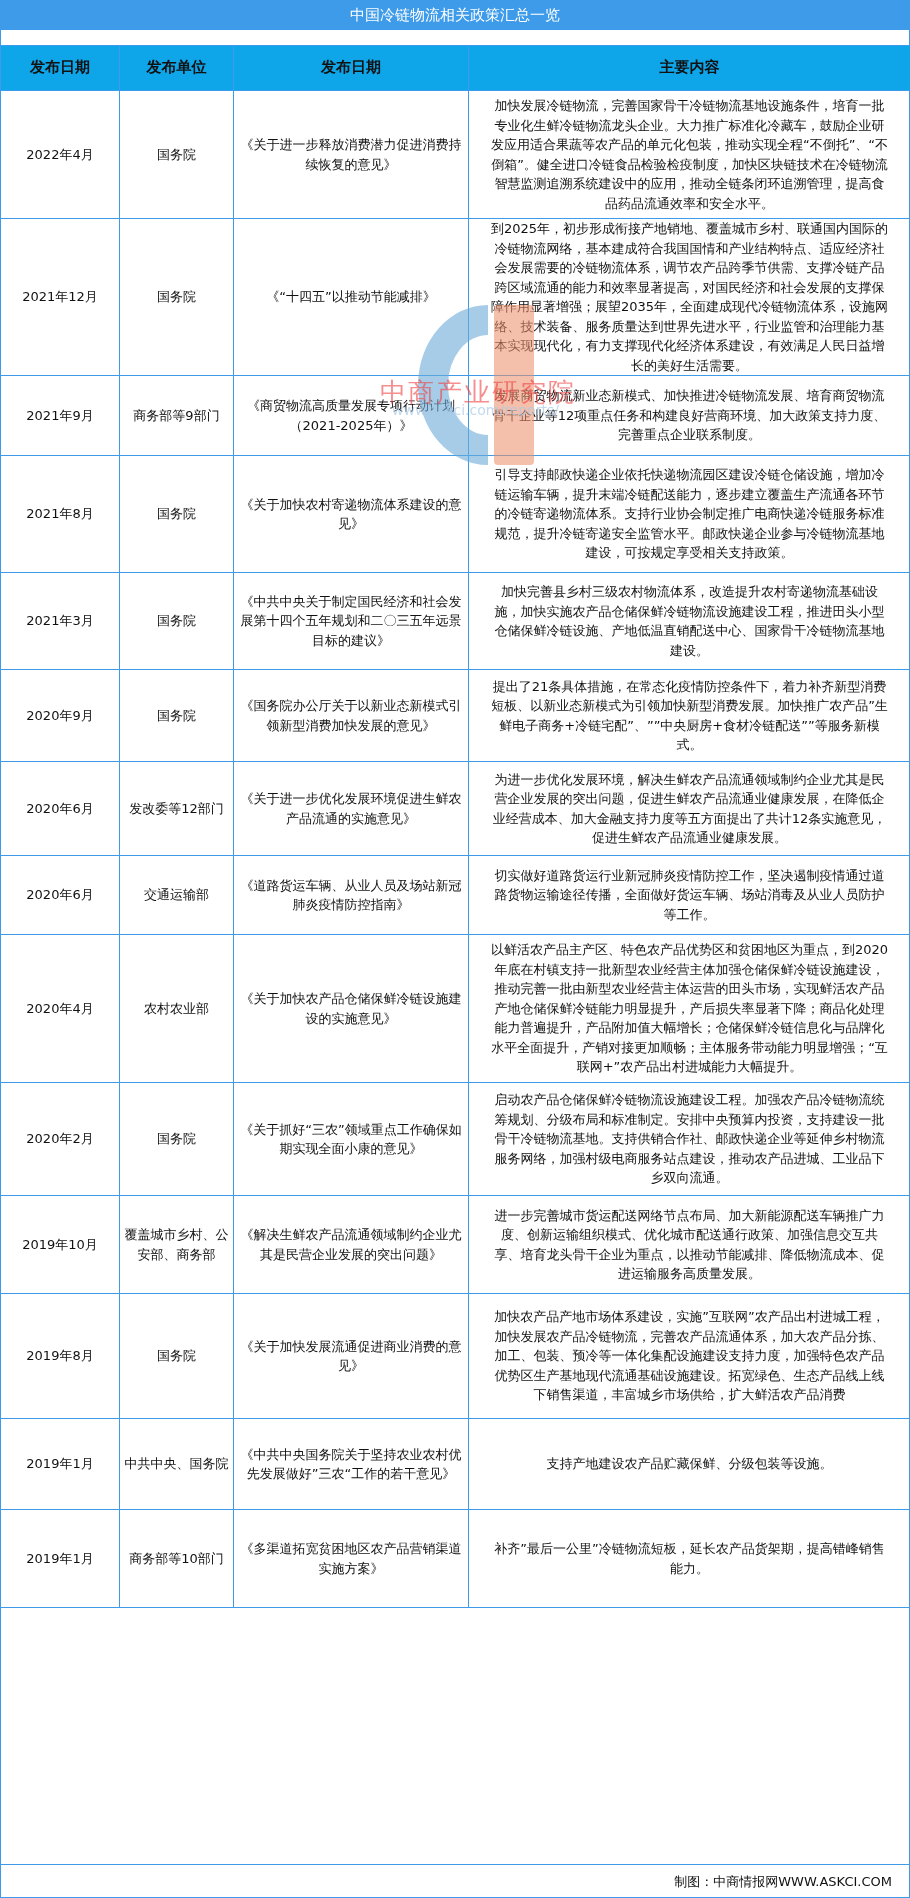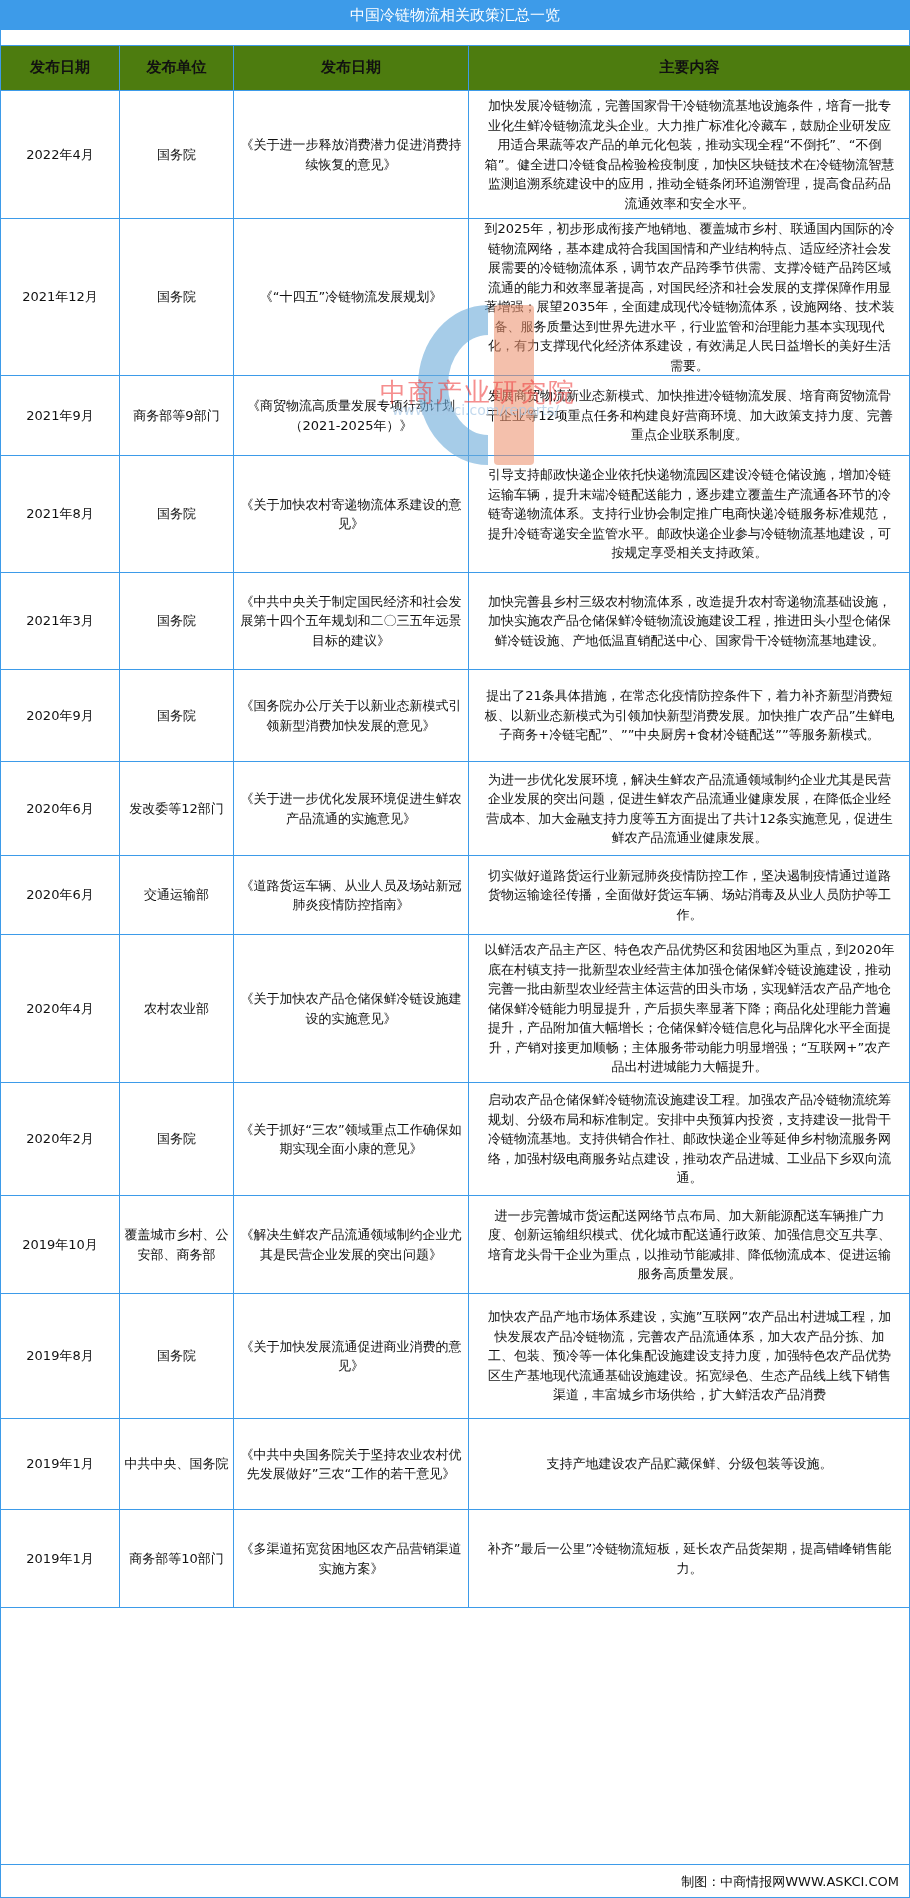--- a/index.html
+++ b/index.html
@@ -4,27 +4,27 @@
 <style>
   html, body { margin: 0; padding: 0; background: #ffffff; }
   body { width: 910px; height: 1898px; position: relative; overflow: hidden;
          font-family: "DejaVu Sans", "Liberation Sans", sans-serif; color: #111; }
   .frame { position: absolute; left: 0; top: 0; width: 908px; height: 1896px; border: 1px solid #3d9be9; }
   .title-bar { position: absolute; left: 0; top: 0; width: 910px; height: 30px; background: #3d9be9;
                color: #fff; font-size: 15px; display: flex; align-items: center; justify-content: center; }
   table { position: absolute; left: 0; top: 45px; width: 910px; border-collapse: collapse; table-layout: fixed; }
   th, td { border: 1px solid #3d9be9; padding: 0 3px; text-align: center; vertical-align: middle;
            font-size: 13px; line-height: 19.5px; word-break: break-all; }
-  th { background: #4d7c0f; font-weight: bold; font-size: 15px; height: 44px; }
+  th { background: #0ea5e9; font-weight: bold; font-size: 15px; height: 44px; }
   td.c-date, td.c-unit { font-size: 13px; }
-  td.c-content { padding: 0 14px; }
+  td.c-content { padding: 0 20px; }
   col.w1 { width: 119px; } col.w2 { width: 114px; } col.w3 { width: 235px; } col.w4 { width: 442px; }
   .footer { position: absolute; left: 0; top: 1864px; width: 910px; height: 33px;
             border-top: 1px solid #3d9be9; font-size: 13px; display: flex; align-items: center; justify-content: flex-end; }
-  .footer span { padding-right: 11px; text-align: right; }
+  .footer span { padding-right: 18px; text-align: right; }
   .watermark { position: absolute; left: 410px; top: 295px; width: 160px; height: 200px; pointer-events: none; opacity: 0.75; }
   .wm-text { position: absolute; left: 380px; top: 375px; font-size: 26px; color: #ef4444; opacity: 0.6; letter-spacing: 2px; white-space: nowrap; }
   .wm-url { position: absolute; left: 380px; top: 402px; font-size: 14px; color: #a9c9e6; opacity: 0.7; white-space: nowrap; margin-left: 12px; }
 </style>
 </head>
 <body>
 
 <div class="frame"></div>
 
 <div class="title-bar">
@@ -49,21 +49,21 @@
   <tbody>
     <tr style="height:128px">
       <td class="c-date">2022年4月</td>
       <td class="c-unit">国务院</td>
       <td>《关于进一步释放消费潜力促进消费持续恢复的意见》</td>
       <td class="c-content">加快发展冷链物流，完善国家骨干冷链物流基地设施条件，培育一批专业化生鲜冷链物流龙头企业。大力推广标准化冷藏车，鼓励企业研发应用适合果蔬等农产品的单元化包装，推动实现全程“不倒托”、“不倒箱”。健全进口冷链食品检验检疫制度，加快区块链技术在冷链物流智慧监测追溯系统建设中的应用，推动全链条闭环追溯管理，提高食品药品流通效率和安全水平。</td>
     </tr>
     <tr style="height:156px">
       <td class="c-date">2021年12月</td>
       <td class="c-unit">国务院</td>
-      <td>《“十四五”冷链物流发展规划》</td>
+      <td>《“十四五”以推动节能减排》</td>
       <td class="c-content">到2025年，初步形成衔接产地销地、覆盖城市乡村、联通国内国际的冷链物流网络，基本建成符合我国国情和产业结构特点、适应经济社会发展需要的冷链物流体系，调节农产品跨季节供需、支撑冷链产品跨区域流通的能力和效率显著提高，对国民经济和社会发展的支撑保障作用显著增强；展望2035年，全面建成现代冷链物流体系，设施网络、技术装备、服务质量达到世界先进水平，行业监管和治理能力基本实现现代化，有力支撑现代化经济体系建设，有效满足人民日益增长的美好生活需要。</td>
     </tr>
     <tr style="height:80px">
       <td class="c-date">2021年9月</td>
       <td class="c-unit">商务部等9部门</td>
       <td>《商贸物流高质量发展专项行动计划（2021-2025年）》</td>
       <td class="c-content">发展商贸物流新业态新模式、加快推进冷链物流发展、培育商贸物流骨干企业等12项重点任务和构建良好营商环境、加大政策支持力度、完善重点企业联系制度。</td>
     </tr>
     <tr style="height:117px">
       <td class="c-date">2021年8月</td>

